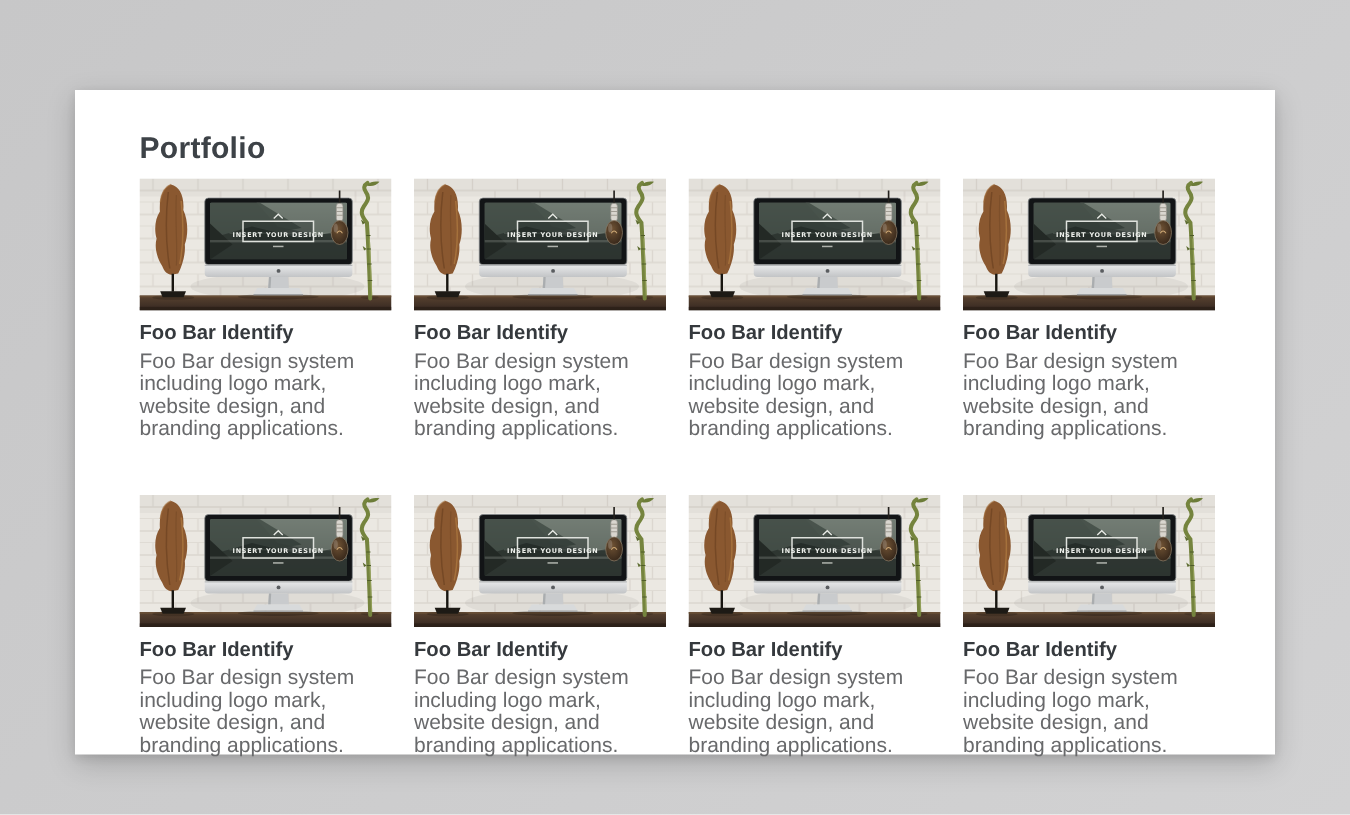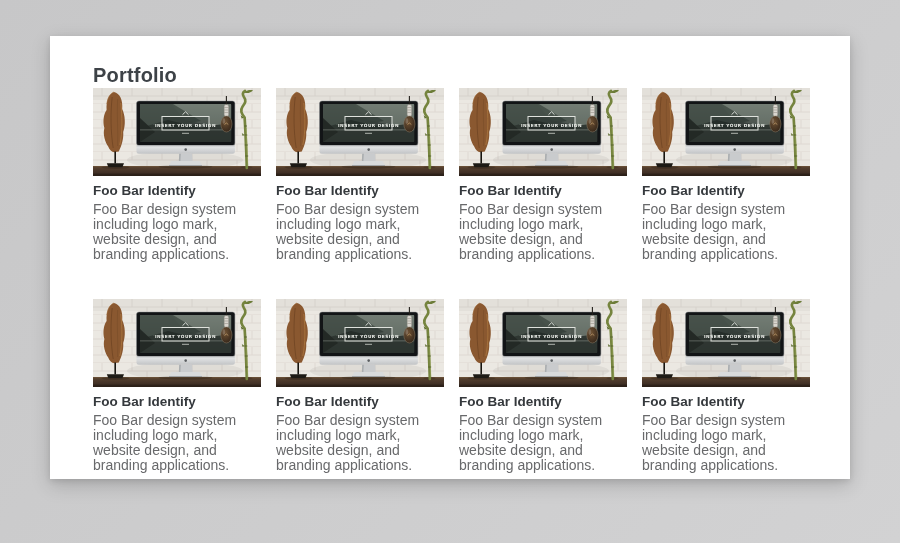--- a/index.html
+++ b/index.html
@@ -3,30 +3,31 @@
 <meta charset="utf-8">
 <style>
   html,body{margin:0;padding:0;}
   body{
     width:900px;height:543px;overflow:hidden;
     background:linear-gradient(135deg,#c7c7c8 0%,#cdcdce 55%,#d2d2d3 100%);
     font-family:"Liberation Sans","DejaVu Sans",sans-serif;
     position:relative;
   }
   .card{
-    position:absolute;left:50px;top:36px;width:800px;height:443px;
+    position:absolute;left:50px;top:60px;width:800px;height:443px;
     background:#ffffff;box-sizing:border-box;
     padding:26px 39px 0 43px;
     box-shadow:0 6px 18px rgba(0,0,0,.18),0 2px 6px rgba(0,0,0,.10);
   }
   h1.heading{
     margin:0;font-size:20px;line-height:26px;font-weight:bold;
     color:#3d4247;letter-spacing:.2px;
   }
   .grid{
+    margin-top:7px;
     display:grid;grid-template-columns:repeat(4,168px);
     column-gap:15px;row-gap:37px;
   }
   .item{width:168px;cursor:pointer;}
   .thumb{width:168px;height:88px;display:block;}
   .thumb svg{display:block;width:168px;height:88px;}
   .item-title{
     margin:7px 0 0;font-size:13.5px;line-height:15px;
     font-weight:bold;color:#35393d;
   }

